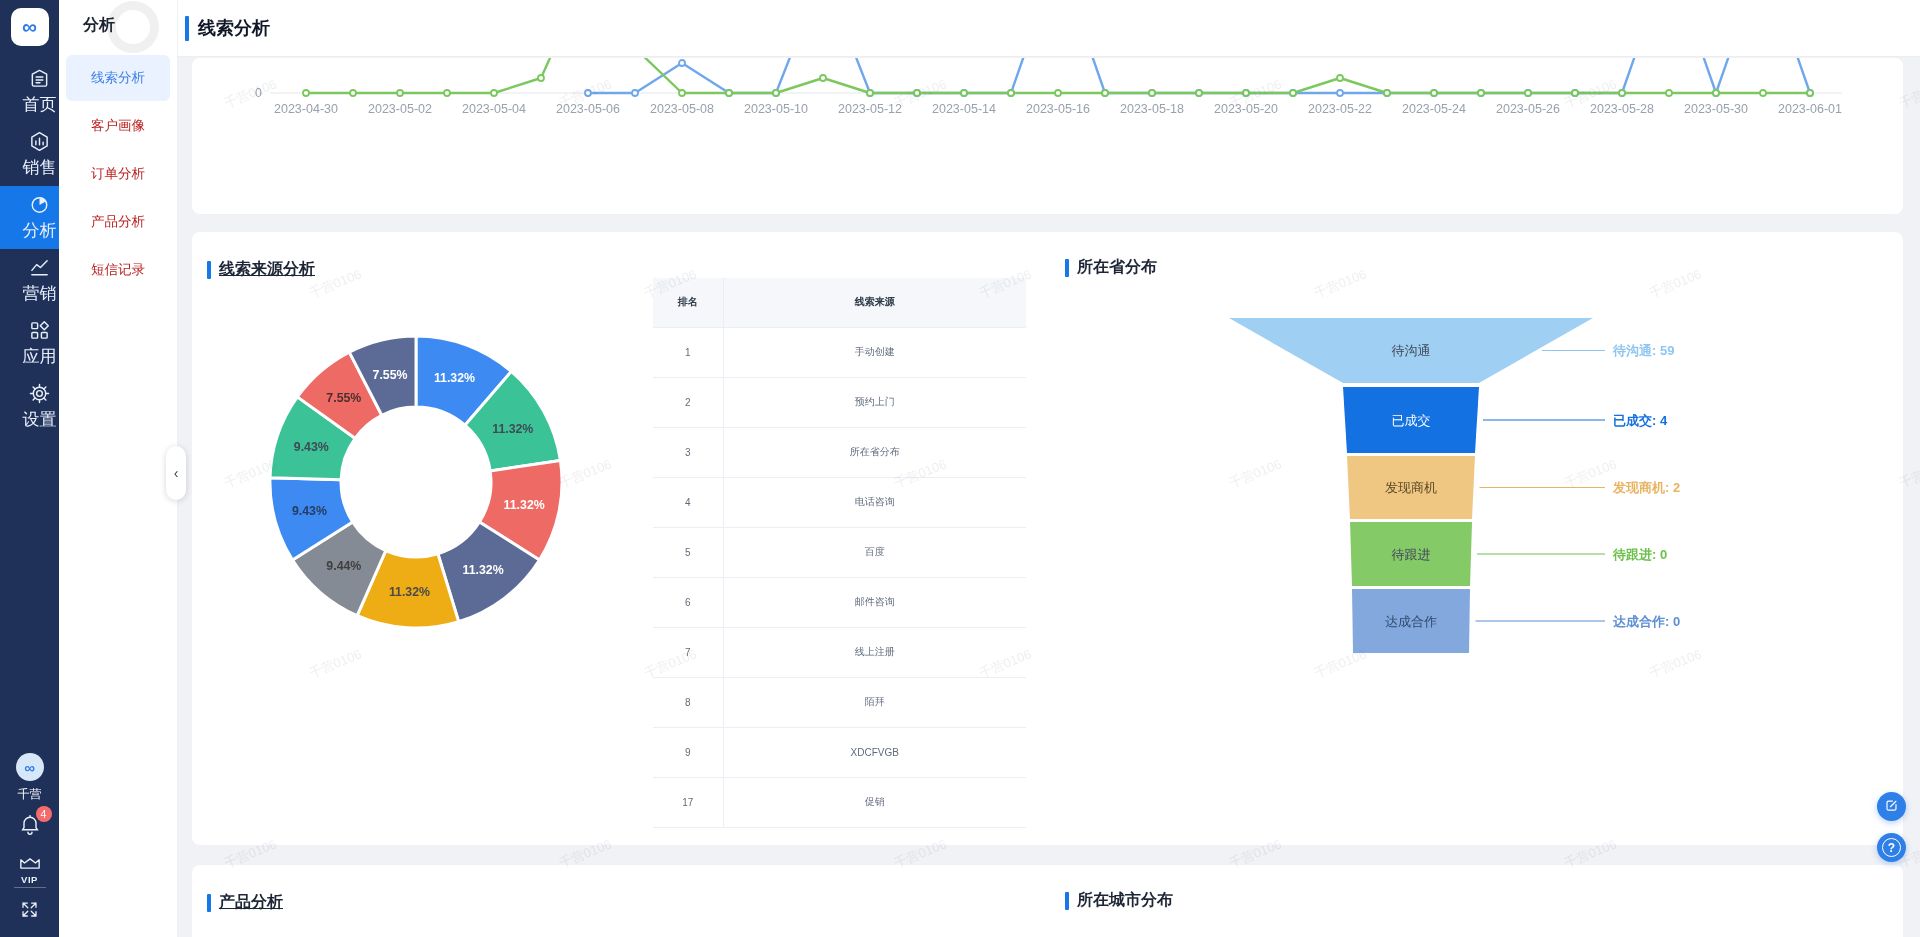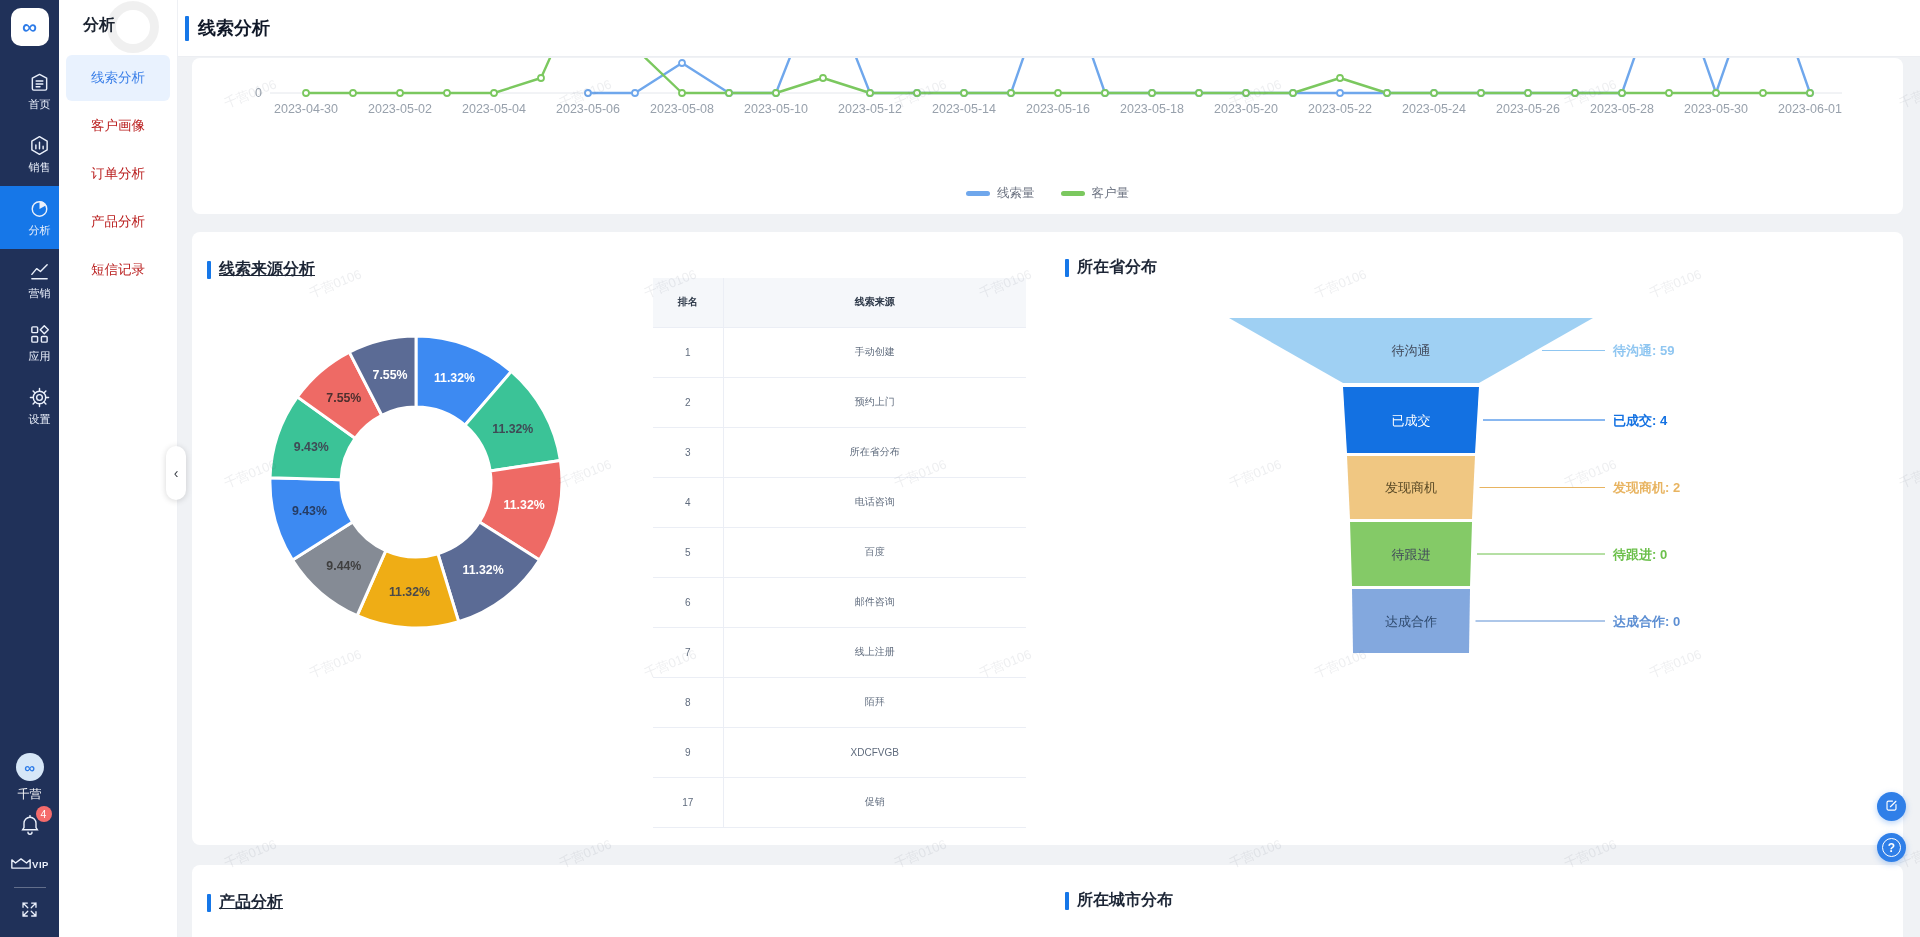--- a/index.html
+++ b/index.html
@@ -6,37 +6,37 @@
   html,body { margin:0; padding:0; width:1920px; height:937px; overflow:hidden;
               font-family:"Liberation Sans","DejaVu Sans",sans-serif; }
   .app { display:flex; width:1920px; height:937px; position:relative; }
 
   
   .rail { width:59px; height:937px; background:#203159; display:flex; flex-direction:column; flex:none; }
   .logo { width:38px; height:38px; background:#fff; border-radius:10px; margin:8px auto 14px auto;
           display:flex; align-items:center; justify-content:center; cursor:pointer; }
   .logo span { color:#2E7CE8; font-size:21px; font-weight:bold; font-style:italic; }
   .rail-item { display:flex; flex-direction:column; align-items:center; justify-content:center;
-               height:63px; color:#EAF0FB; font-size:11px; cursor:pointer;padding-left:20px; }
+               height:63px; color:#EAF0FB; font-size:17px; cursor:pointer;padding-left:20px; }
   .rail-item.active { background:#1677E8; }
   .icon svg, .rail-item svg { width:21px; height:21px; stroke:#EAF0FB; stroke-width:1.5; fill:none;
                stroke-linecap:round; stroke-linejoin:round; }
   .rail-item .ric { margin-bottom:3px; height:22px; display:flex; align-items:center; }
   svg .f { fill:#EAF0FB; stroke:none; }
   .rail-bottom { margin-top:auto; display:flex; flex-direction:column; align-items:center; padding-bottom:6px; }
   .avatar { width:28px; height:28px; border-radius:50%; background:#D6E7F8; display:flex;
             align-items:center; justify-content:center; cursor:pointer; }
   .avatar span { color:#2E7CE8; font-size:15px; font-weight:bold; font-style:italic; }
   .rail-user { color:#fff; font-size:12px; margin:5px 0 10px 0; }
   .bell-wrap { position:relative; cursor:pointer; margin-bottom:14px; }
   .bell-wrap svg { width:24px; height:24px; stroke:#EAF0FB; stroke-width:1.4; fill:none; stroke-linecap:round; }
   .badge { position:absolute; top:-7px; right:-10px; background:#F56C6C; color:#fff; font-size:10.5px;
            min-width:16px; height:16px; border-radius:8px; display:flex; align-items:center;
            justify-content:center; padding:0 4px; }
-  .vip { display:flex; align-items:center; color:#EAF0FB; cursor:pointer; margin-bottom:12px; }
+  .vip { display:flex; flex-direction:column; align-items:center; color:#EAF0FB; cursor:pointer; }
   .vip svg { width:22px; height:11px; stroke:#EAF0FB; stroke-width:1.5; fill:none; stroke-linejoin:round; }
   .vip .vip-label { font-size:9.5px; font-weight:bold; letter-spacing:.5px; margin-top:1px; }
   .rail-divider { width:32px; height:1px; background:rgba(255,255,255,.3); margin:2px 0 12px 0; }
   .expand { cursor:pointer; margin-bottom:8px; }
   .expand svg { width:19px; height:19px; stroke:#EAF0FB; stroke-width:1.5; fill:none; stroke-linecap:round; }
 
   
   .submenu { width:119px; height:937px; background:#fff; flex:none; position:relative; overflow:hidden;
              border-right:1px solid #EEF0F4; }
   .ring { position:absolute; left:48px; top:1px; width:52px; height:52px; border-radius:50%;
@@ -290,30 +290,20 @@
             <circle cx="1242" cy="35" r="3" fill="#fff" stroke="#7BC85F" stroke-width="1.8"></circle>
             <circle cx="1289" cy="35" r="3" fill="#fff" stroke="#7BC85F" stroke-width="1.8"></circle>
             <circle cx="1336" cy="35" r="3" fill="#fff" stroke="#7BC85F" stroke-width="1.8"></circle>
             <circle cx="1383" cy="35" r="3" fill="#fff" stroke="#7BC85F" stroke-width="1.8"></circle>
             <circle cx="1430" cy="35" r="3" fill="#fff" stroke="#7BC85F" stroke-width="1.8"></circle>
             <circle cx="1477" cy="35" r="3" fill="#fff" stroke="#7BC85F" stroke-width="1.8"></circle>
             <circle cx="1524" cy="35" r="3" fill="#fff" stroke="#7BC85F" stroke-width="1.8"></circle>
             <circle cx="1571" cy="35" r="3" fill="#fff" stroke="#7BC85F" stroke-width="1.8"></circle>
             <circle cx="1618" cy="35" r="3" fill="#fff" stroke="#7BC85F" stroke-width="1.8"></circle>
           </svg>
-        <div class="legend" id="legend">
-            <span class="legend-item">
-              <span class="legend-swatch" style="background: rgb(111, 167, 236);"></span>
-              <span>线索量</span>
-            </span>
-            <span class="legend-item">
-              <span class="legend-swatch" style="background: rgb(123, 200, 95);"></span>
-              <span>客户量</span>
-            </span>
-          </div>
       </section>
 
       <section class="card card-mid">
         <div class="sec-title t1">
           <span class="bar"></span>
           <span>线索来源分析</span>
         </div>
         <svg id="donut-svg" viewBox="0 0 300 300">
             <path d="M150.00 2.00 A148 148 0 0 1 246.62 37.89 L199.61 92.43 A76 76 0 0 0 150.00 74.00 Z" fill="#3D8AF2" stroke="#fff" stroke-width="3" stroke-linejoin="round"></path>
             <text x="188.99858316865266" y="49.00899795297846" text-anchor="middle" fill="#FFFFFF" font-size="12.5" font-weight="600">11.32%</text>

